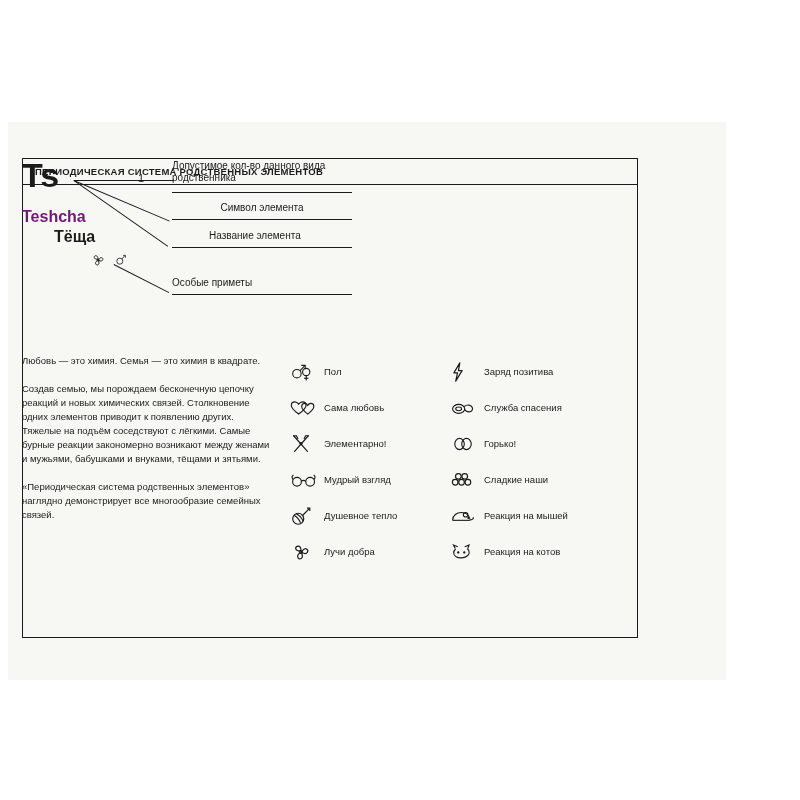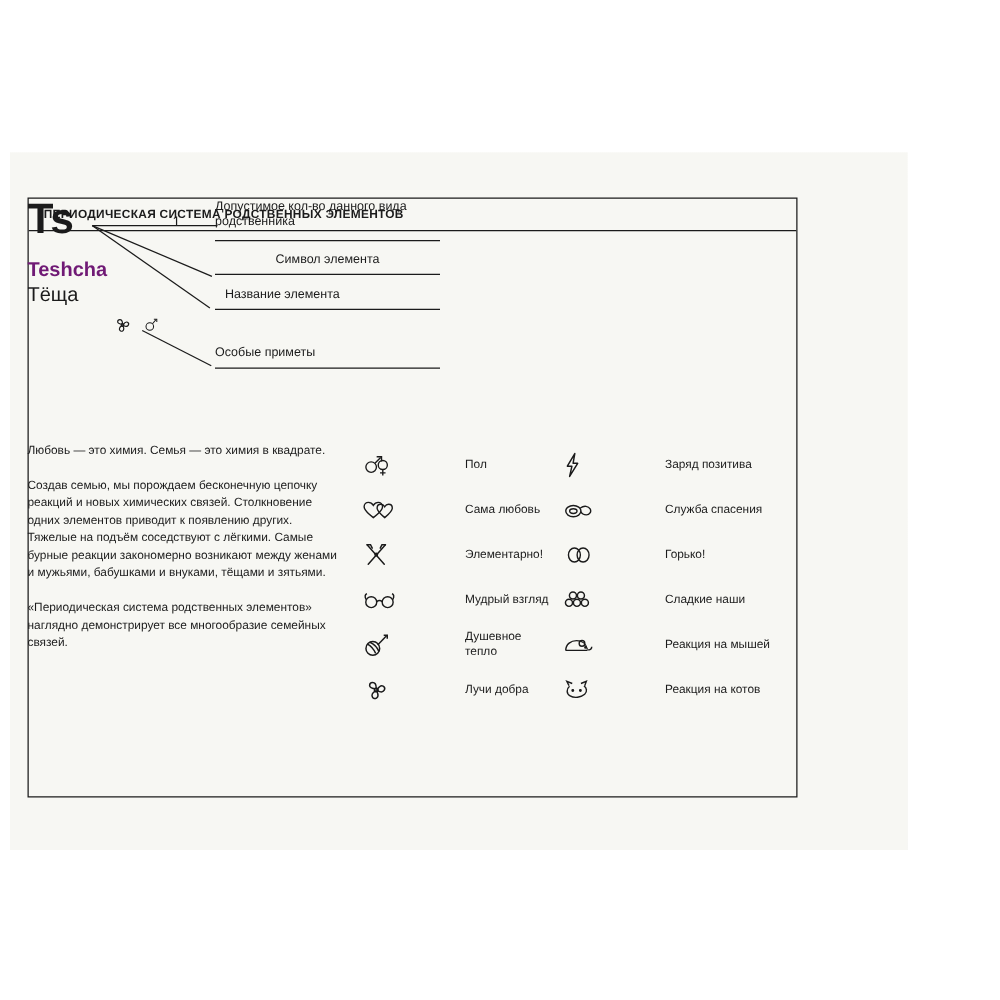--- a/index.html
+++ b/index.html
@@ -82,24 +82,25 @@
   }
   #key-latin {
     font-size: 16px;
     font-weight: bold;
     color: #701a75;
     margin-top: 16px;
     line-height: 18px;
   }
   #key-rus {
     font-size: 16px;
-    font-weight: normal;
+    font-weight: bold;
     color: #1b1b1b;
     margin-top: 2px;
     line-height: 18px;
+    margin-left: 32px;
   }
   #key-count {
     position: absolute;
     left: 116px;
     top: 14px;
     font-size: 11px;
     color: #1b1b1b;
   }
   #key-marks {
     margin-top: 6px;
@@ -143,21 +144,20 @@
   .legend-col {
     position: absolute;
     top: 232px;
   }
   #legend-col-1 { left: 282px; width: 150px; }
   #legend-col-2 { left: 442px; width: 180px; }
   .legend-item {
     display: flex;
     align-items: center;
     height: 36px;
-    gap: 48px;
   }
   .legend-icon {
     width: 34px;
     min-width: 34px;
     height: 26px;
     display: flex;
     align-items: center;
     justify-content: flex-start;
   }
   .legend-label {
@@ -205,21 +205,21 @@
         </span>
       </div>
     </div>
 
     <div class="callout" style="left:164px; top:38px; width:180px;">Допустимое кол-во данного вида родственника</div>
     <div class="callout-rule" style="left:164px; top:70px; width:180px;"></div>
 
     <div class="callout" style="left:164px; top:80px; width:180px;text-align:center;">Символ элемента</div>
     <div class="callout-rule" style="left:164px; top:97px; width:180px;"></div>
 
-    <div class="callout" style="left:152px; top:108px; width:180px;padding-left:20px;">Название элемента</div>
+    <div class="callout" style="left:181px; top:108px; width:180px;padding-left:20px;">Название элемента</div>
     <div class="callout-rule" style="left:164px; top:125px; width:180px;"></div>
 
     <div class="callout" style="left:164px; top:155px; width:180px;">Особые приметы</div>
     <div class="callout-rule" style="left:164px; top:172px; width:180px;"></div>
 
     <div class="leader" style="left:66px; top:58px; width:100px; transform: rotate(0deg);"></div>
     <div class="leader" style="left:66px; top:58px; width:104px; transform: rotate(23deg);"></div>
     <div class="leader" style="left:66px; top:58px; width:115px; transform: rotate(35deg);"></div>
     <div class="leader" style="left:106px; top:142px; width:62px; transform: rotate(27deg);"></div>
 

